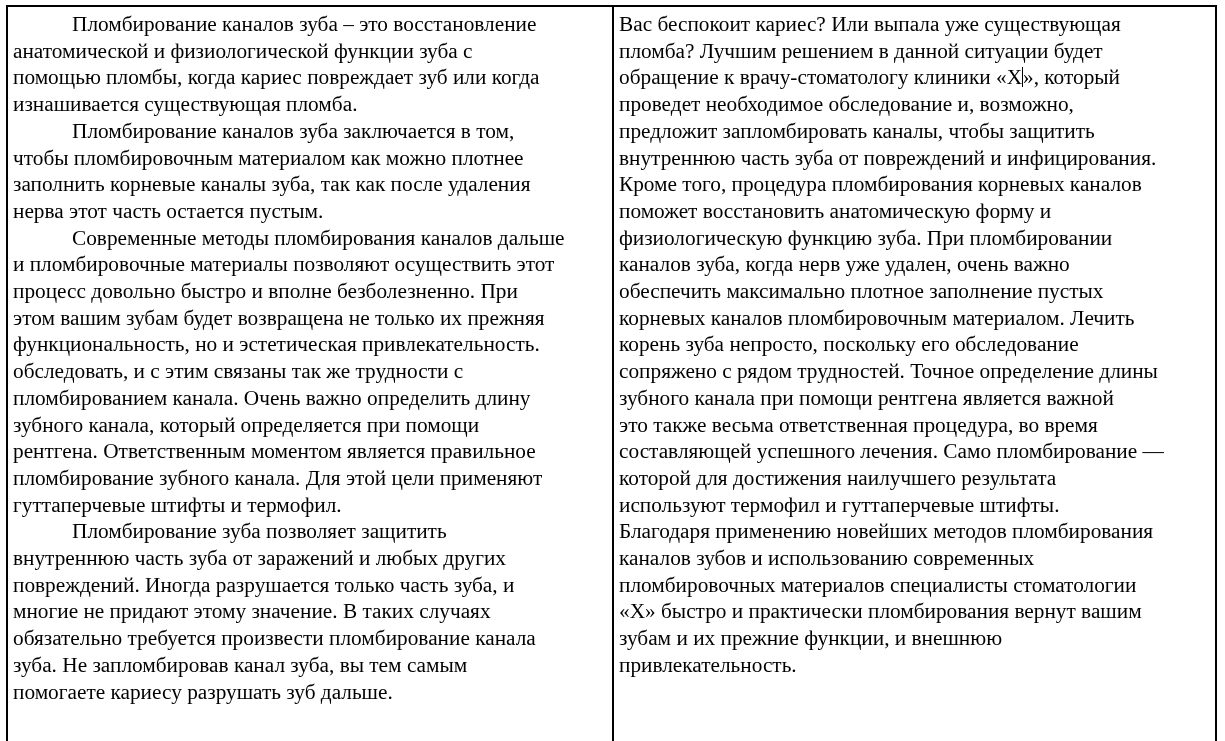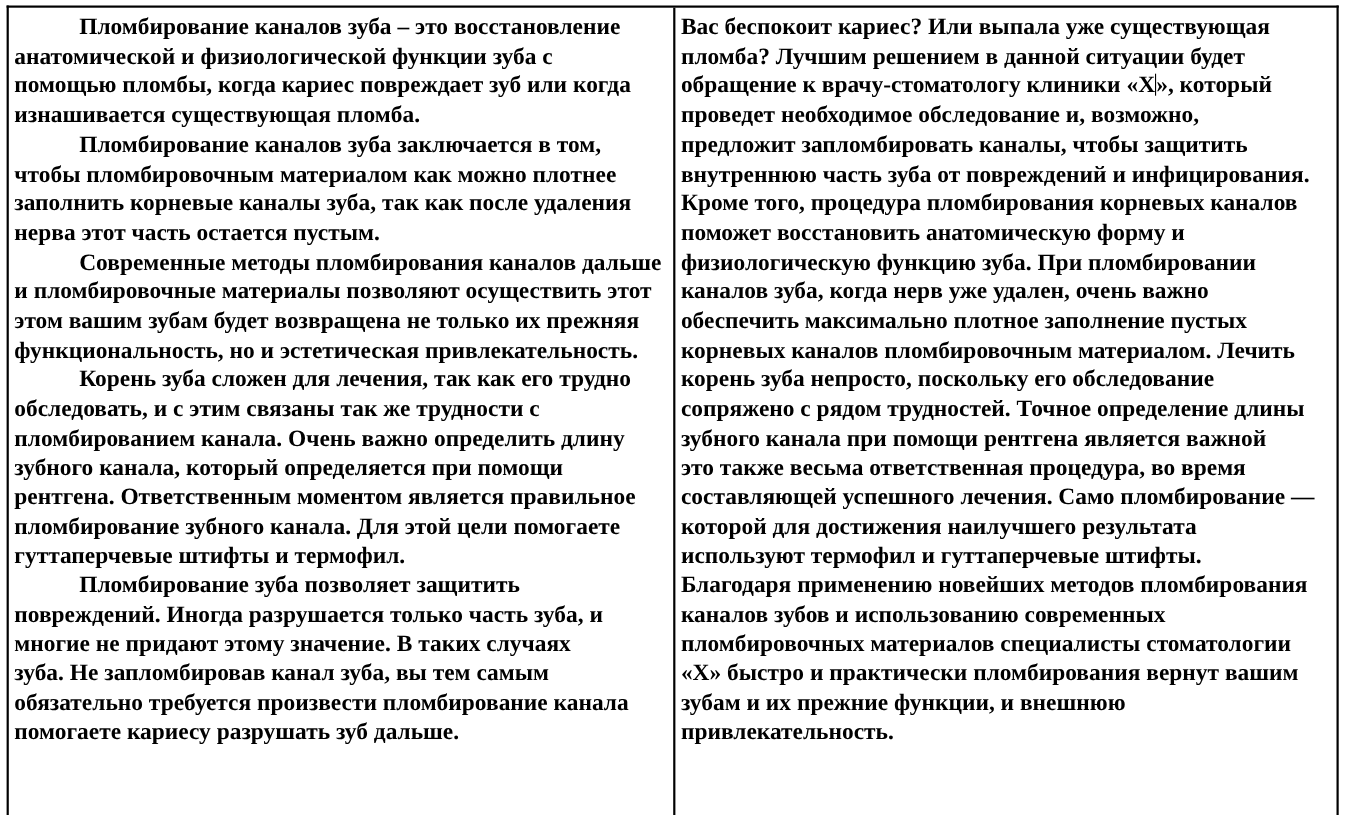--- a/index.html
+++ b/index.html
@@ -15,21 +15,21 @@
     font-family: "Liberation Serif", "DejaVu Serif", serif;
     font-size: 21.3px;
     line-height: 26.7px;
     color: #000;
     padding-top: 4px;
   }
   .cell-left { width: 606px; padding-left: 5px; padding-right: 2px; border-right: 2px solid #000; }
   .cell-right { width: 601px; padding-left: 5px; padding-right: 2px; }
   .para { margin: 0; }
   .indent { text-indent: 59px; }
-  .line { display: block; white-space: nowrap; font-weight: bold; }
+  .line { display: block; white-space: nowrap; }
   .cursor {
     display: inline-block; width: 1px; height: 20px; background: #000;
     vertical-align: -3px; margin: 0 0 0 0;
   }
 </style>
 </head>
 <body>
 
 <div class="doc-table">
   <div class="cell cell-left">
@@ -41,38 +41,39 @@
     </p>
     <p class="para">
       <span class="line indent">Пломбирование каналов зуба заключается в том,</span>
       <span class="line">чтобы пломбировочным материалом как можно плотнее</span>
       <span class="line">заполнить корневые каналы зуба, так как после удаления</span>
       <span class="line">нерва этот часть остается пустым.</span>
     </p>
     <p class="para">
       <span class="line indent">Современные методы пломбирования каналов дальше</span>
       <span class="line">и пломбировочные материалы позволяют осуществить этот</span>
+      <span class="line">процесс довольно быстро и вполне безболезненно. При</span>
       <span class="line">этом вашим зубам будет возвращена не только их прежняя</span>
       <span class="line">функциональность, но и эстетическая привлекательность.</span>
     </p>
     <p class="para">
-      <span class="line indent">Корень зуба сложен для лечения, так как его трудно</span>
       <span class="line">обследовать, и с этим связаны так же трудности с</span>
       <span class="line">пломбированием канала. Очень важно определить длину</span>
       <span class="line">зубного канала, который определяется при помощи</span>
       <span class="line">рентгена. Ответственным моментом является правильное</span>
-      <span class="line">пломбирование зубного канала. Для этой цели помогаете</span>
+      <span class="line">пломбирование зубного канала. Для этой цели применяют</span>
       <span class="line">гуттаперчевые штифты и термофил.</span>
     </p>
     <p class="para">
       <span class="line indent">Пломбирование зуба позволяет защитить</span>
+      <span class="line">внутреннюю часть зуба от заражений и любых других</span>
       <span class="line">повреждений. Иногда разрушается только часть зуба, и</span>
       <span class="line">многие не придают этому значение. В таких случаях</span>
+      <span class="line">обязательно требуется произвести пломбирование канала</span>
       <span class="line">зуба. Не запломбировав канал зуба, вы тем самым</span>
-      <span class="line">обязательно требуется произвести пломбирование канала</span>
       <span class="line">помогаете кариесу разрушать зуб дальше.</span>
     </p>
   </div>
 
   <div class="cell cell-right">
     <p class="para">
       <span class="line">Вас беспокоит кариес? Или выпала уже существующая</span>
       <span class="line">пломба? Лучшим решением в данной ситуации будет</span>
       <span class="line"><span>обращение к врачу-стоматологу клиники «Х</span><span class="cursor"></span><span>», который</span></span>
       <span class="line">проведет необходимое обследование и, возможно,</span>

